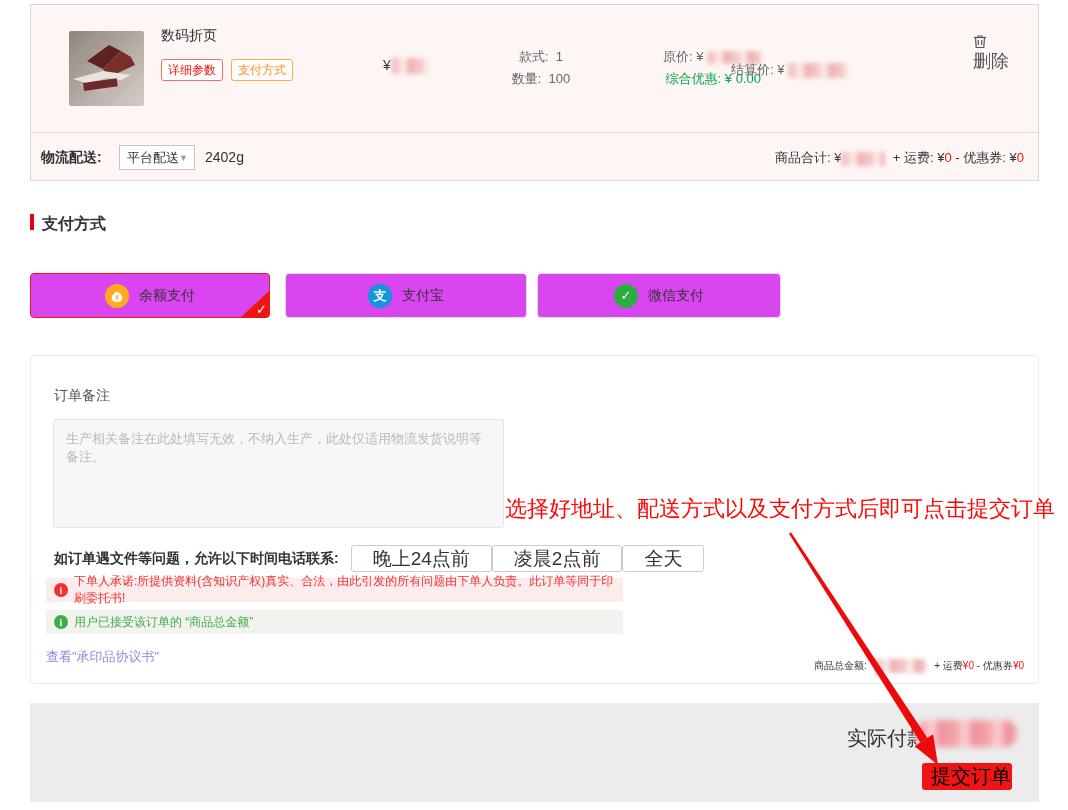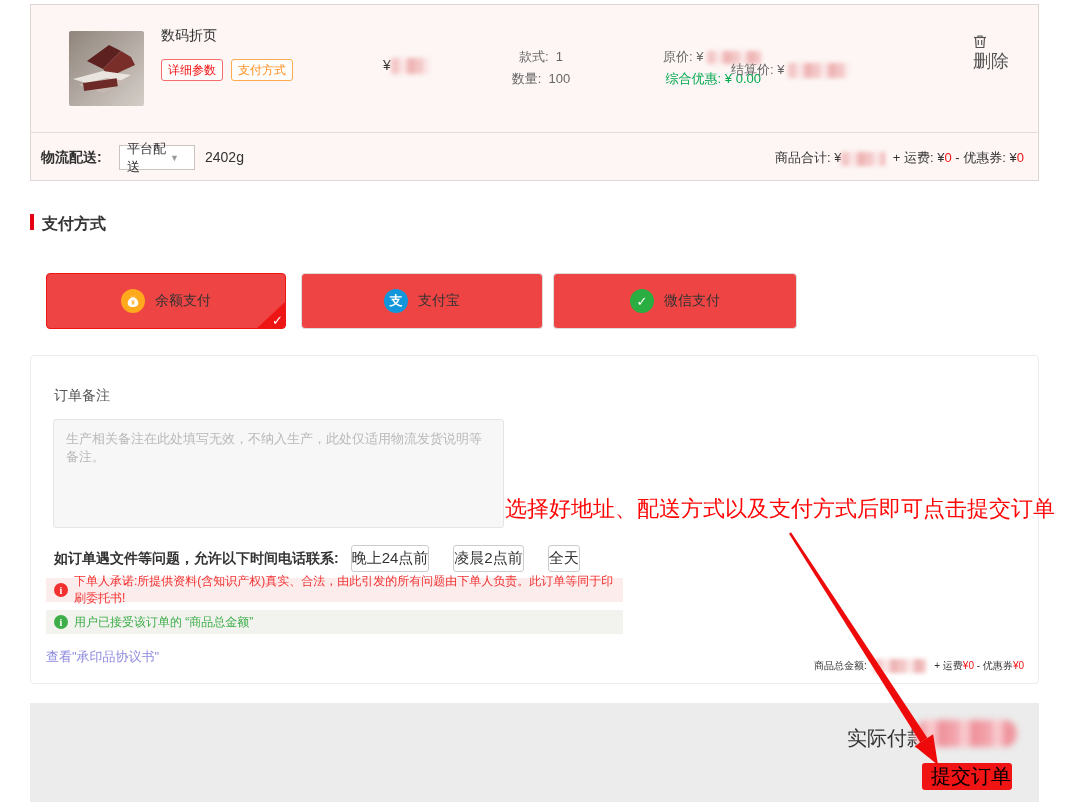--- a/index.html
+++ b/index.html
@@ -25,40 +25,40 @@
   .col3 { position:absolute; left:565px; top:41px; width:165px; text-align:right;
     font-size:13px; color:#666; line-height:22px; white-space:nowrap; }
   .green { color:#00a84f; }
   .col4 { position:absolute; left:700px; top:56px; width:220px; font-size:13px; color:#666; white-space:nowrap; }
   .del { position:absolute; left:942px; top:29px; width:52px; text-align:left;
     font-size:18px; color:#555; cursor:pointer; line-height:18px; }
   .logi-row { position:absolute; left:0; top:129px; width:100%; height:47px; }
   .logi-label { position:absolute; left:10px; top:15px; font-size:14px; font-weight:700; color:#333;text-align:right; }
   .sel { position:absolute; left:88px; top:11px; width:76px; height:25px; background:#fff;
     border:1px solid #c9c4c2; font-size:13px; color:#333; display:flex; align-items:center;
-    justify-content:space-between; padding:0 15px 0 7px; cursor:pointer; }
+    justify-content:space-between; padding:0 6px 0 7px; cursor:pointer; }
   .sel .caret { font-size:9px; color:#999; }
   .weight { position:absolute; left:174px; top:15px; font-size:14px; color:#333; }
   .logi-total { position:absolute; right:14px; top:15px; font-size:13px; color:#333; white-space:nowrap; }
   .red-num { color:#f01414; }
 
   
   .blob { display:inline-block; vertical-align:middle; border-radius:2px;
     background:repeating-linear-gradient(90deg,#f3c6c6 0 8px,#fae4e4 8px 16px,#efb5b5 16px 24px);
     filter:blur(2px); }
   .blob.hot { background:repeating-linear-gradient(90deg,#f2a2aa 0 11px,#f8c8cc 11px 22px,#ef949d 22px 33px);
     filter:blur(3px); border-radius:13px; }
 
   
   .sec-title { left:30px; top:214px; display:flex; align-items:flex-start; gap:8px; }
   .sec-bar { width:4px; height:16px; background:#e60012; }
   .sec-text { font-size:16px; font-weight:700; color:#333; }
-  .pay-box { top:273px; height:56px; background:#ef4444; border:1px solid #ddd; border-radius:4px;
+  .pay-box { top:273px; height:45px; background:#d946ef; border:1px solid #ddd; border-radius:4px;
     display:flex; align-items:center; justify-content:center; gap:10px; font-size:14px; color:#333;
-    cursor:pointer;margin-left:16px; }
+    cursor:pointer; }
   .pay-box.selected { border:1px solid #ee1515; overflow:hidden; }
   .pb1 { left:30px; width:240px; } .pb2 { left:285px; width:242px; } .pb3 { left:537px; width:244px; }
   .pay-ico { width:24px; height:24px; border-radius:50%; display:flex; align-items:center;
     justify-content:center; color:#fff; font-size:13px; font-weight:700; }
   .ico-balance { background:#ffaa1d; }
   .ico-alipay { background:#1296db; }
   .ico-wechat { background:#2aae41; }
   .corner { position:absolute; right:-1px; bottom:-1px; width:0; height:0;
     border-left:30px solid transparent; border-bottom:28px solid #ee1515; }
   .corner-check { position:absolute; right:2px; bottom:0px; color:#fff; font-size:13px; font-weight:700; }
@@ -66,22 +66,22 @@
   
   .panel { left:30px; top:355px; width:1009px; height:329px; background:#fff;
     border:1px solid #ececec; border-radius:4px; }
   .notes-title { position:absolute; left:23px; top:31px; font-size:14px; color:#555; }
   .notes-ta { position:absolute; left:22px; top:63px; width:451px; height:109px;
     background:#f7f7f7; border:1px solid #e5e5e5; border-radius:3px; resize:none;
     font-family:inherit; font-size:13px; color:#333; padding:10px 12px; }
   .notes-ta::placeholder { color:#b9b9b9; }
   .contact-row { position:absolute; left:23px; top:189px; display:flex; align-items:center; }
   .contact-label { font-size:14px; font-weight:700; color:#333; margin-right:12px; }
-  .time-btn { height:27px; padding:0 0; margin-right:24px; background:#fff; border:1px solid #ccc;
-    border-radius:3px; font-size:15px; color:#333; display:flex; align-items:center; cursor:pointer; }
+  .time-btn { height:27px; padding:0 21px; margin-right:0; background:#fff; border:1px solid #ccc;
+    border-radius:3px; font-size:19px; color:#333; display:flex; align-items:center; cursor:pointer; }
   .notice { position:absolute; left:15px; width:577px; height:24px; display:flex; align-items:center;
     padding:0 8px; font-size:12px; }
   .notice .dot { width:14px; height:14px; border-radius:50%; color:#fff; font-size:10px; font-weight:700;
     display:flex; align-items:center; justify-content:center; margin-right:6px; flex:none;
     font-family:"Liberation Serif","DejaVu Serif",serif; }
   .notice.warn { top:222px; background:#fdecec; color:#f23030; }
   .notice.warn .dot { background:#f23030; }
   .notice.ok { top:254px; background:#f2f2ee; color:#3dae49; }
   .notice.ok .dot { background:#3dae49; }
   .agree-link { position:absolute; left:15px; top:292px; font-size:13px; color:#8d8ade; cursor:pointer; }

